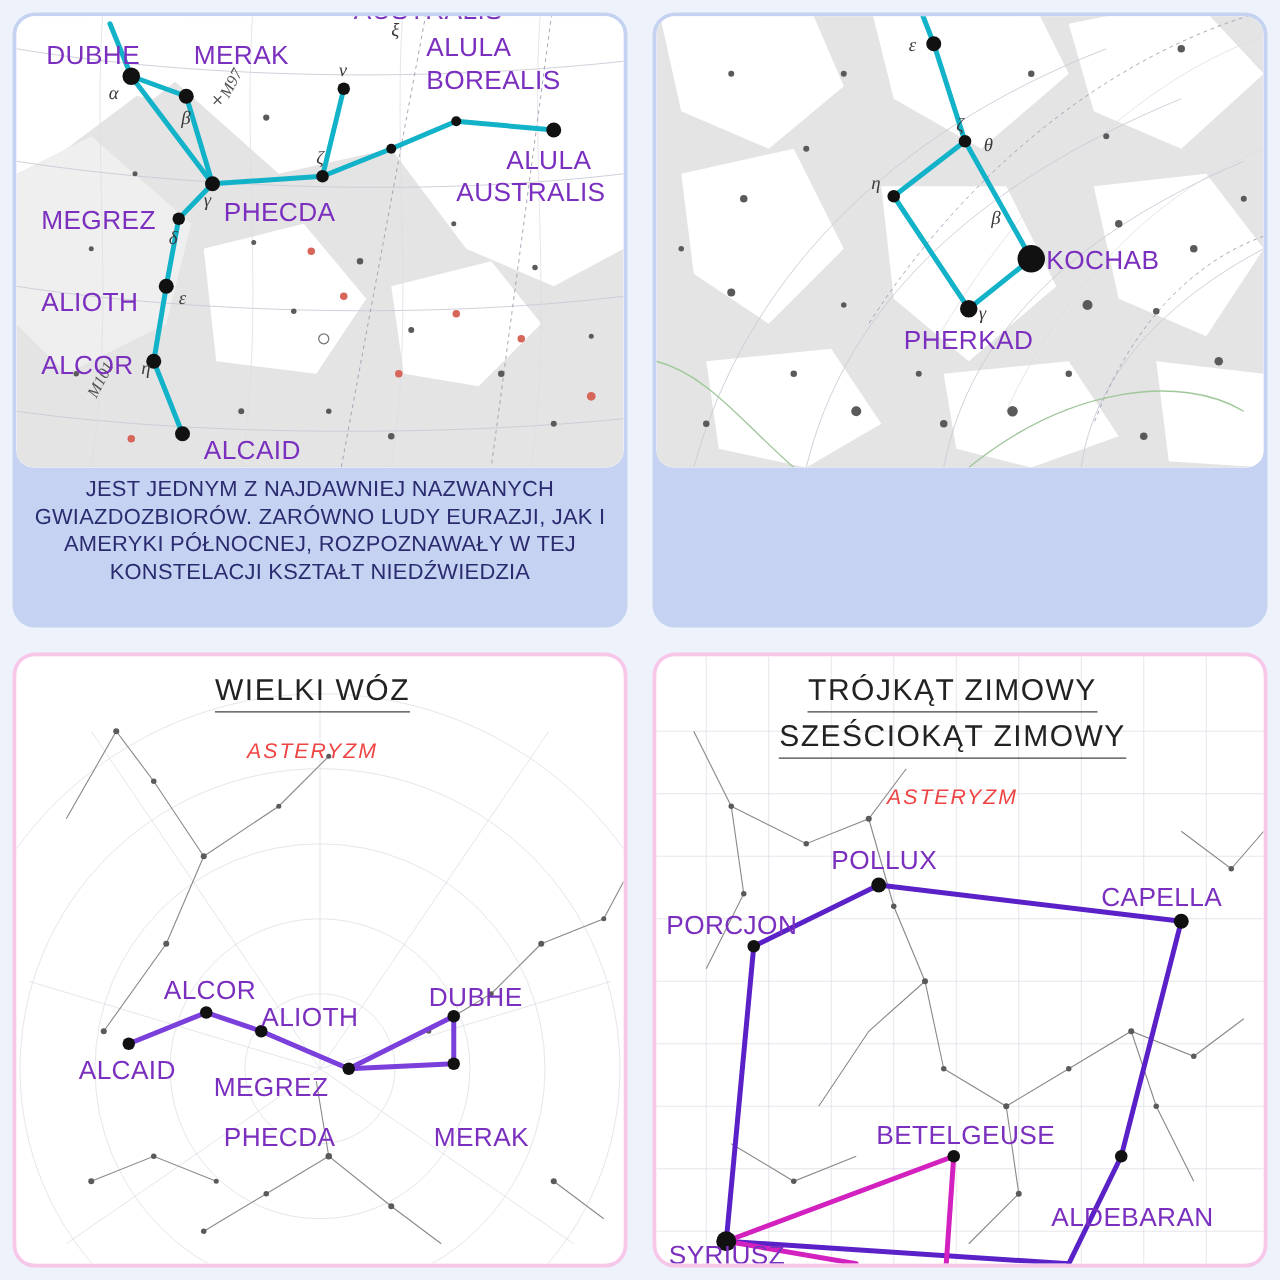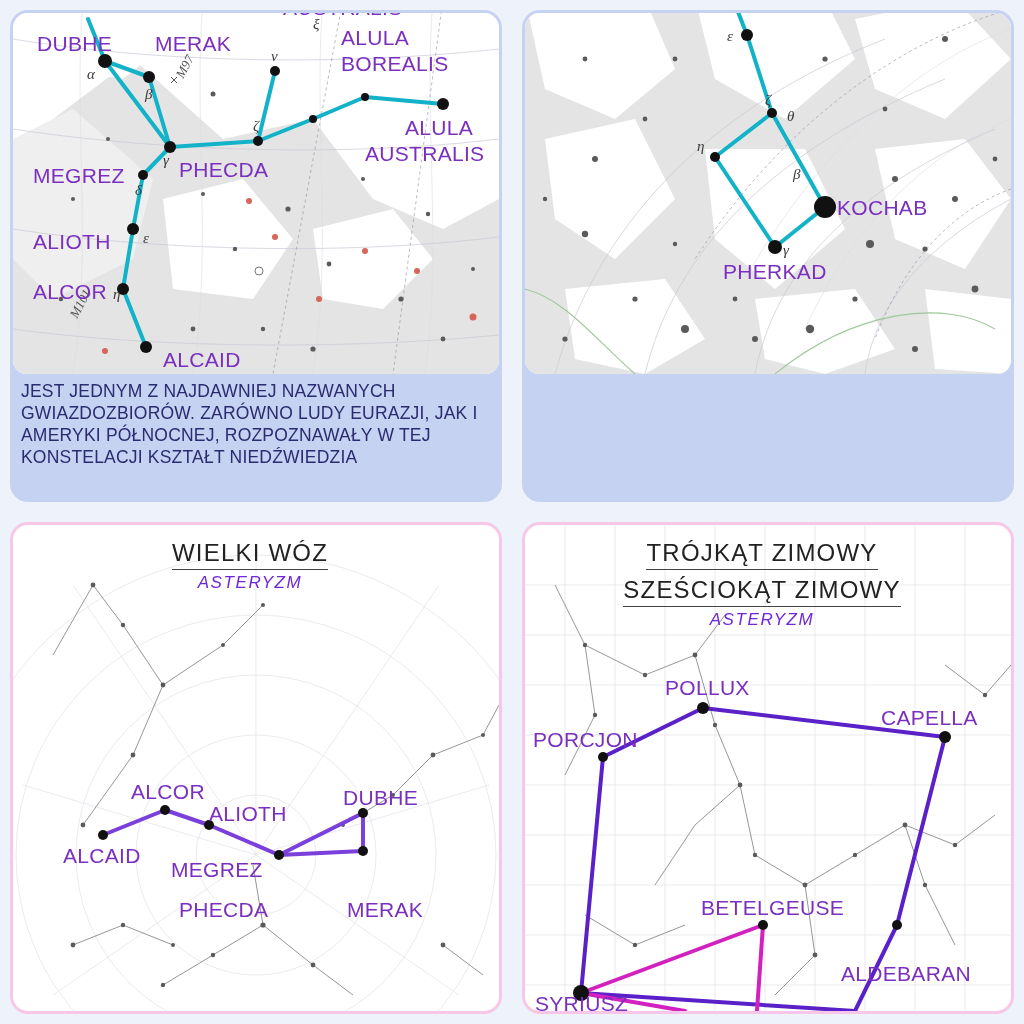--- a/index.html
+++ b/index.html
@@ -32,21 +32,21 @@
     position:relative;
     box-sizing:border-box;
     background:#ffffff;
     border-radius:14px;
     overflow:hidden;
   }
   .blue .skyframe{height:375px;margin:-14px 0 0 0;}
   .pink .skyframe{height:100%;}
 
   .caption{
-    text-align:left;
+    text-align:center;
     color:#2b2b6f;
     font-size:17.5px;
     line-height:22px;
     letter-spacing:.2px;
     padding:6px 8px 0 8px;
     font-family:"Liberation Sans", sans-serif;
   }
 
   svg{display:block;}
   .star{fill:#111;}
@@ -89,22 +89,22 @@
   .title-main{
     display:inline-block;
     color:#222;
     font-size:24px;
     letter-spacing:1.2px;
     border-bottom:1.5px solid #444;
     padding-bottom:2px;
   }
   .title-sub{
     display:block;
-    margin-top:3px;
-    color:#6d28d9;
+    margin-top:21px;
+    color:#ef4444;
     font-size:17px;
     font-style:italic;
     letter-spacing:1.6px;
     font-family:"Liberation Sans", sans-serif;
   }
 </style>
 </head>
 <body>
 
 <div class="grid">

